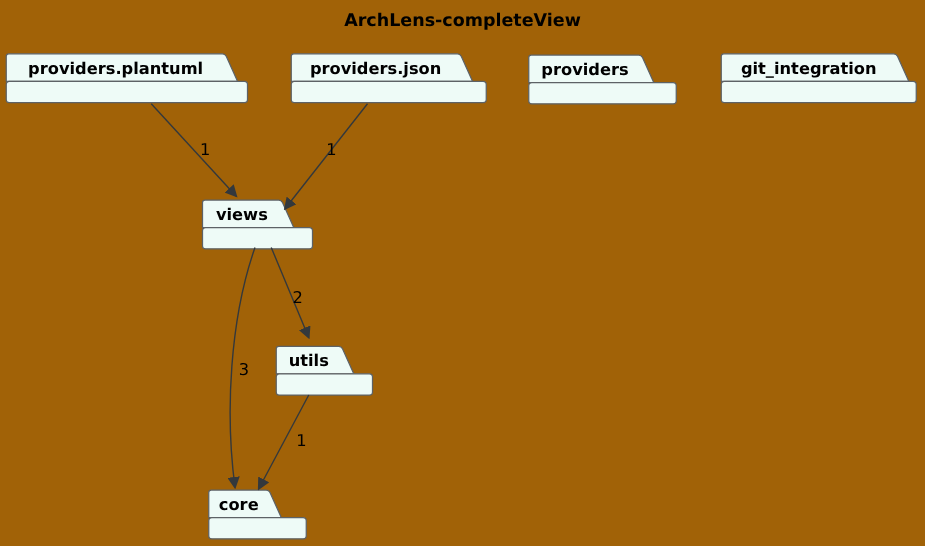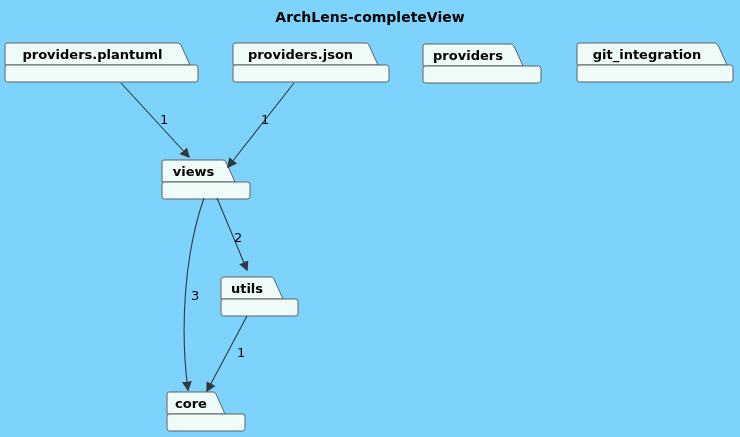--- a/index.html
+++ b/index.html
@@ -33,21 +33,21 @@
     font-weight: bold;
   }
   .edge-label {
     font-family: "DejaVu Sans", "Liberation Sans", sans-serif;
     font-size: 13px;
   }
 </style>
 </head>
 <body>
 
-<div class="canvas" style="background: #7dd3fc;">
+<div class="canvas" style="background: #a16207;">
   <div class="diagram-title">ArchLens-completeView</div>
   <svg id="diagram-svg" width="740" height="437" viewBox="0 0 740 437">
       <defs>
         <marker id="arrowhead" viewBox="0 0 10 10" refX="8.5" refY="5" markerWidth="9" markerHeight="9" orient="auto-start-reverse">
           <path d="M0,0 L10,5 L0,10 z" fill="#33383c"></path>
         </marker>
       </defs>
       <g>
         <path d="M5,65 L5,45 Q5,43 7,43 L178,43 Q180,43 181,45 L190,65 Z" fill="#eefbf7" stroke="#5d6266" stroke-width="1" stroke-linejoin="round"></path>
         <rect x="5" y="65" width="193" height="17" rx="2.5" ry="2.5" fill="#eefbf7" stroke="#5d6266" stroke-width="1"></rect>

